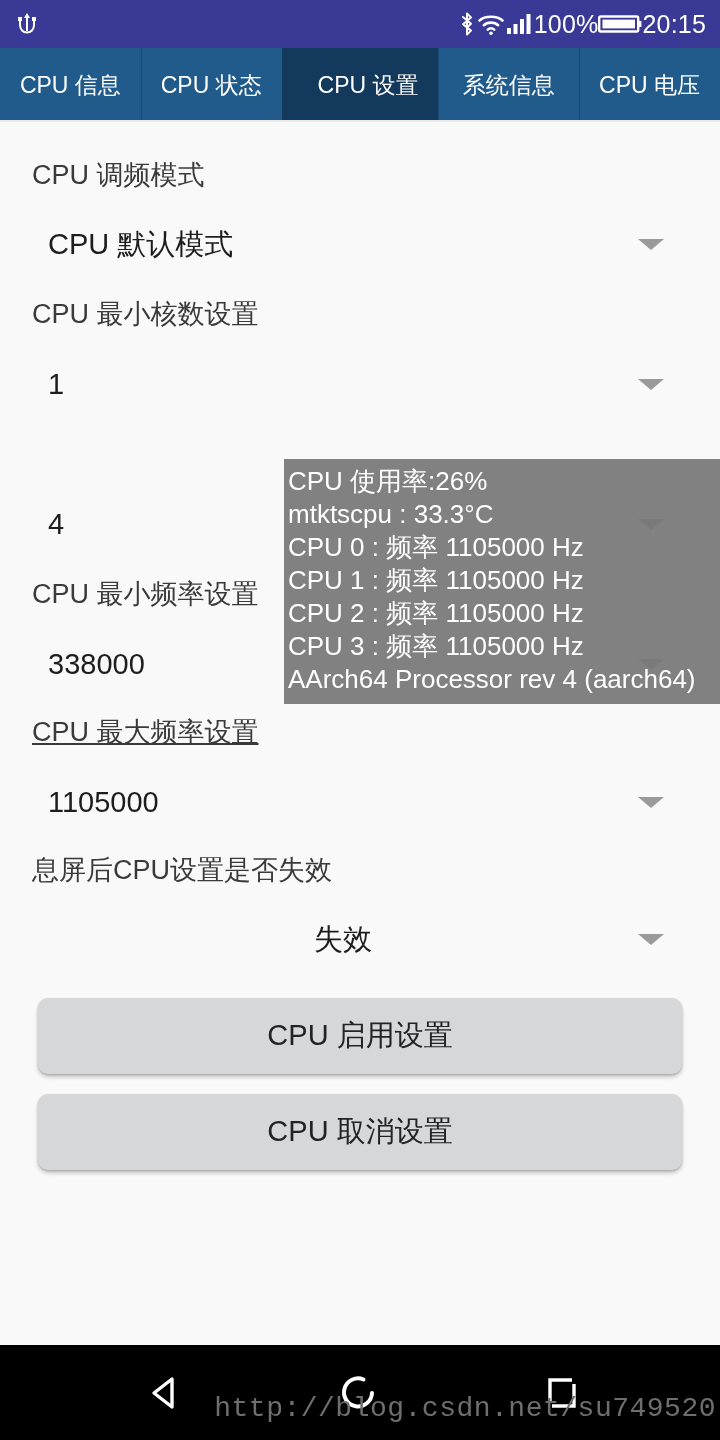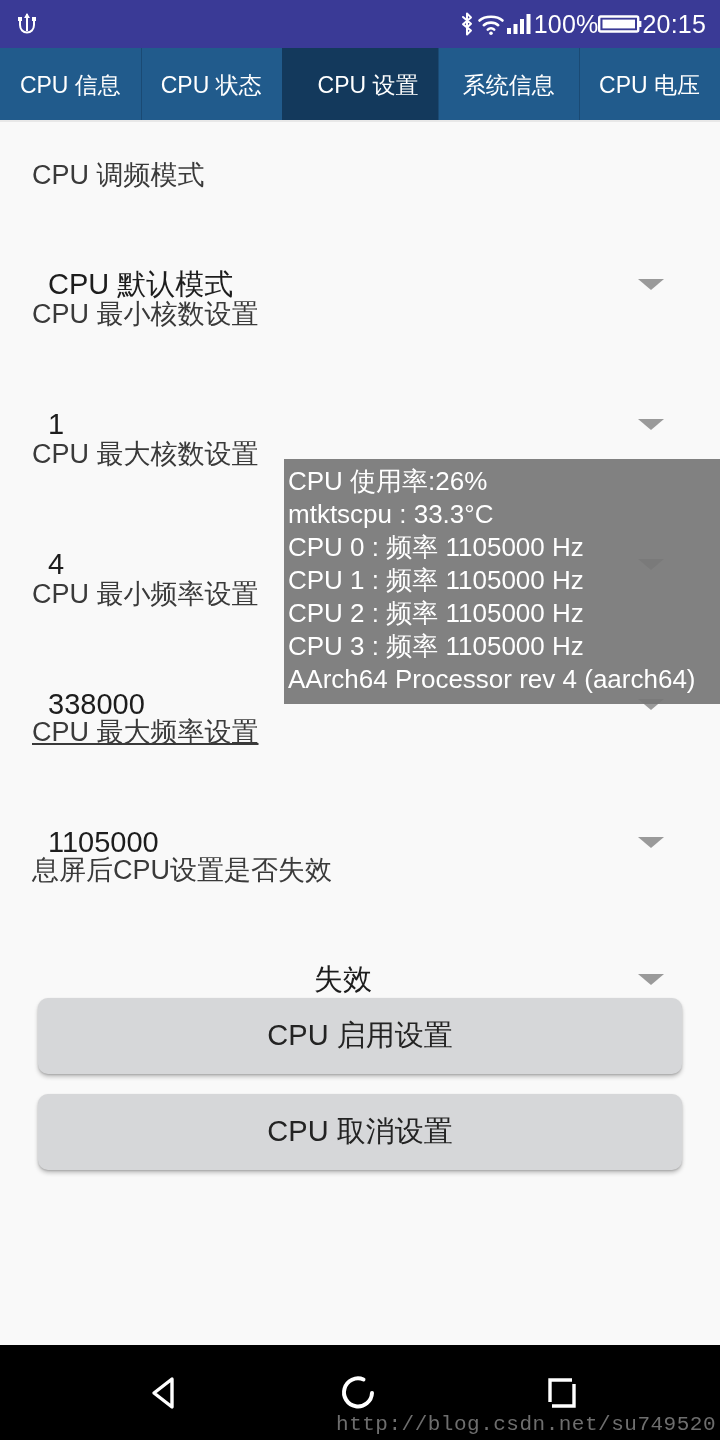--- a/index.html
+++ b/index.html
@@ -100,21 +100,20 @@
     font-size: 27px;
     padding-left: 32px;
     line-height: 1;
   }
   .field-value-row {
     position: relative;
     display: flex;
     align-items: center;
     padding-left: 48px;
     padding-right: 56px;
-    margin-top: 40px;
   }
   .field-value {
     color: #1d1d1d;
     font-size: 29px;
     line-height: 1;
     flex: 1 1 auto;
   }
   .caret {
     width: 0; height: 0;
     border-left: 13px solid transparent;
@@ -193,24 +192,24 @@
     display: flex;
     align-items: center;
     justify-content: center;
   }
   #nav-back   { left: 105px; }
   #nav-home   { left: 300px; }
   #nav-recent { left: 502px; }
   #watermark {
     position: absolute;
     right: 4px;
-    bottom: 4px;
+    bottom: 16px;
     color: #6e6e6e;
     font-family: "Liberation Mono", "DejaVu Sans Mono", monospace;
-    font-size: 21px;
+    font-size: 28px;
     letter-spacing: 0.5px;
     white-space: nowrap;
   }
 </style>
 </head>
 <body>
 
 <div id="screen">
 
   <div id="status-bar">
@@ -278,21 +277,20 @@
       <span class="field-value">CPU 默认模式</span>
       <span class="caret"></span>
     </div>
 
     <div class="field-label f2-label">CPU 最小核数设置</div>
     <div class="field-value-row f2-row">
       <span class="field-value">1</span>
       <span class="caret"></span>
     </div>
 
-    <div class="field-label f3-label">CPU 最大核数设置</div>
     <div class="field-value-row f3-row">
       <span class="field-value">4</span>
       <span class="caret"></span>
     </div>
 
     <div class="field-label f4-label">CPU 最小频率设置</div>
     <div class="field-value-row f4-row">
       <span class="field-value">338000</span>
       <span class="caret"></span>
     </div>

